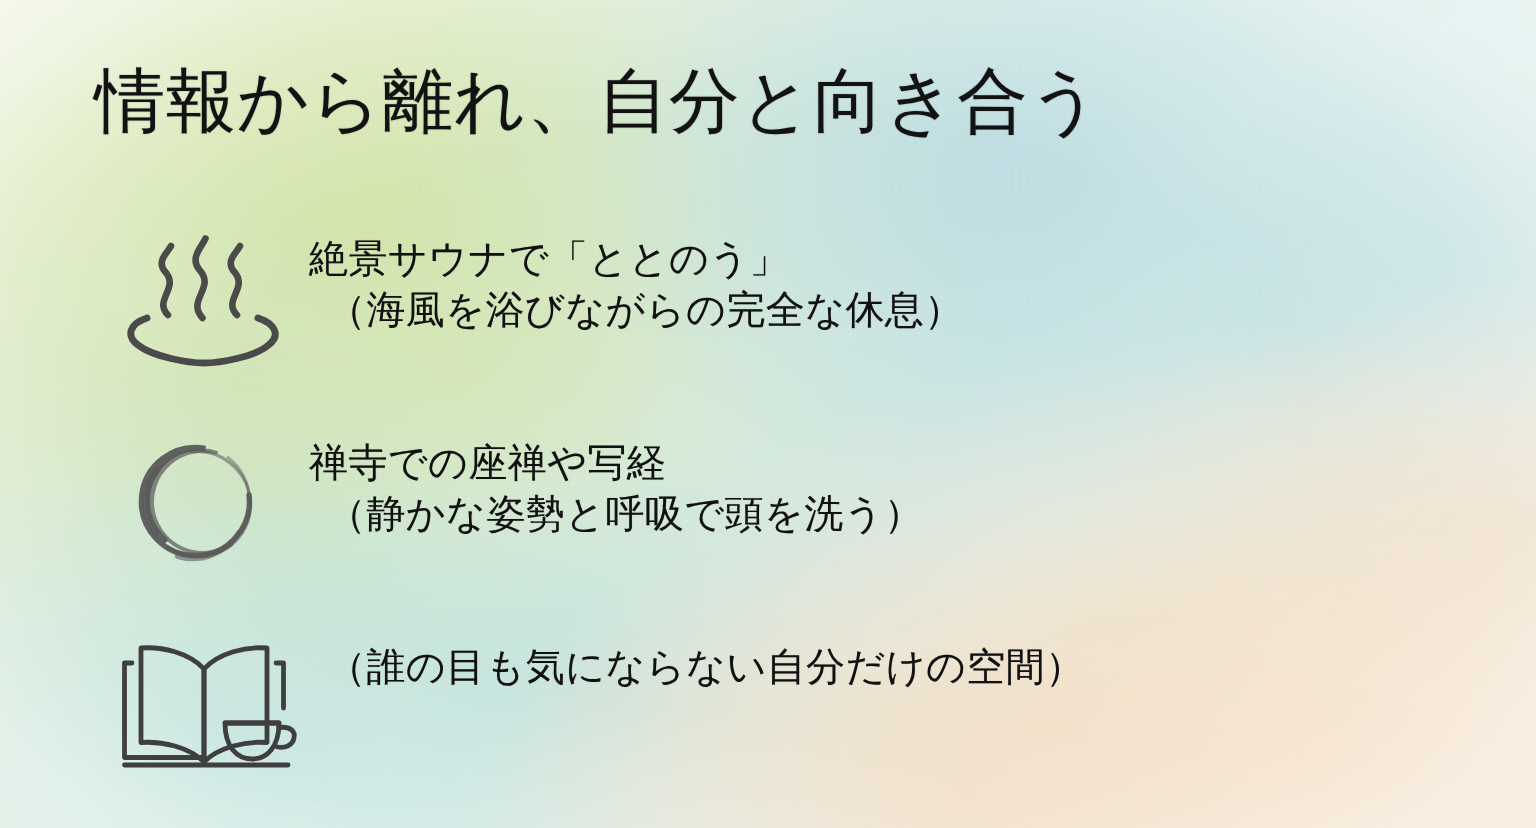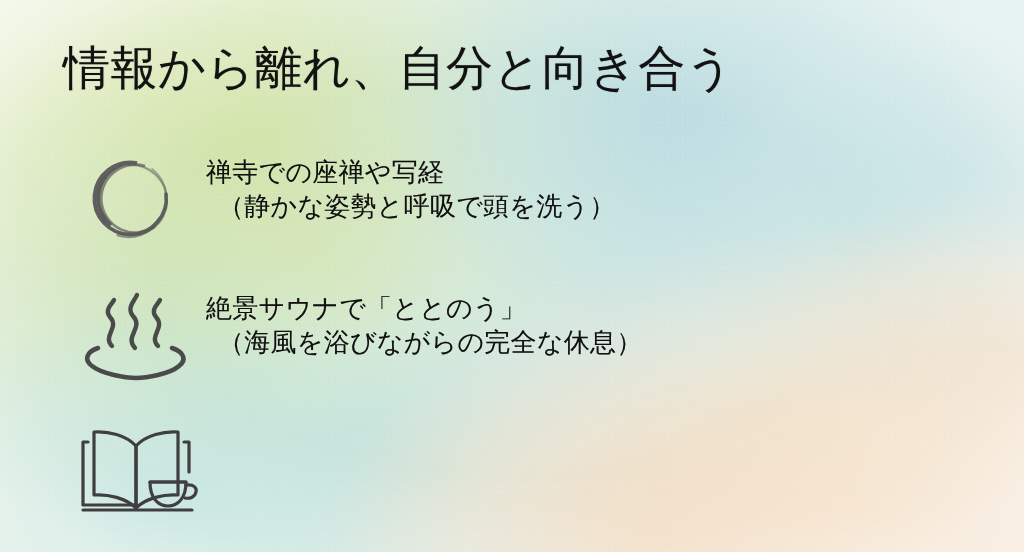--- a/index.html
+++ b/index.html
@@ -234,56 +234,56 @@
   <div class="bg bg-grain"></div>
 
   <div class="content">
 
     <div class="title">情報から離れ、自分と向き合う</div>
 
     <div class="items">
 
       <div class="item">
         <div class="item-icon">
+          <svg class="icon-svg" width="104" height="92" viewBox="0 0 104 92" aria-hidden="true">
+            <g fill="none" stroke="#4a4a4a" stroke-width="4.4" stroke-linecap="round">
+              <path d="M30 56 C20 46 38 38 28 27 C22 20 30 14 32 10"></path>
+              <path d="M53 58 C42 46 62 38 51 26 C44 18 53 10 55 5"></path>
+              <path d="M76 56 C66 46 84 38 74 27 C68 20 76 14 78 10"></path>
+            </g>
+            <path d="M16 58 C4 62 2 70 10 76 C20 84 44 88 54 88 C64 88 88 84 97 76 C105 70 102 62 90 58" fill="none" stroke="#4a4a4a" stroke-width="4.6" stroke-linecap="round"></path>
+          </svg>
+        </div>
+        <div class="item-text">
+          <div class="item-line1">絶景サウナで「ととのう」</div>
+          <div class="item-line2">（海風を浴びながらの完全な休息）</div>
+        </div>
+      </div>
+
+      <div class="item">
+        <div class="item-icon">
           <svg class="icon-svg" width="100" height="100" viewBox="0 0 100 100" aria-hidden="true">
             <g fill="none" stroke="#5a5a5a" stroke-linecap="round">
               <path d="M84 44 A36 36 0 1 1 55 13 A35 35 0 0 0 28 74" stroke-width="3.6" opacity="0.95"></path>
               <path d="M17 52 A35 35 0 0 1 63 16 A34 34 0 1 0 72 77" stroke-width="2.6" opacity="0.7"></path>
               <path d="M30 79 A35 35 0 0 0 85 52 A36 36 0 0 0 46 15" stroke-width="2.2" opacity="0.55"></path>
               <path d="M23 27 A35 35 0 0 0 22 70" stroke-width="4.2" opacity="0.85"></path>
               <path d="M70 19 A35 35 0 0 1 84 48" stroke-width="2.0" opacity="0.45"></path>
               <path d="M36 85 A35 35 0 0 0 77 69" stroke-width="3.0" opacity="0.6"></path>
             </g>
           </svg>
         </div>
         <div class="item-text">
           <div class="item-line1">禅寺での座禅や写経</div>
           <div class="item-line2">（静かな姿勢と呼吸で頭を洗う）</div>
         </div>
       </div>
 
       <div class="item">
         <div class="item-icon">
-          <svg class="icon-svg" width="104" height="92" viewBox="0 0 104 92" aria-hidden="true">
-            <g fill="none" stroke="#4a4a4a" stroke-width="4.4" stroke-linecap="round">
-              <path d="M30 56 C20 46 38 38 28 27 C22 20 30 14 32 10"></path>
-              <path d="M53 58 C42 46 62 38 51 26 C44 18 53 10 55 5"></path>
-              <path d="M76 56 C66 46 84 38 74 27 C68 20 76 14 78 10"></path>
-            </g>
-            <path d="M16 58 C4 62 2 70 10 76 C20 84 44 88 54 88 C64 88 88 84 97 76 C105 70 102 62 90 58" fill="none" stroke="#4a4a4a" stroke-width="4.6" stroke-linecap="round"></path>
-          </svg>
-        </div>
-        <div class="item-text">
-          <div class="item-line1">絶景サウナで「ととのう」</div>
-          <div class="item-line2">（海風を浴びながらの完全な休息）</div>
-        </div>
-      </div>
-
-      <div class="item">
-        <div class="item-icon">
           <svg class="icon-svg" width="116" height="92" viewBox="0 0 116 92" aria-hidden="true">
             <g fill="none" stroke="#3f3f3f" stroke-width="3.2" stroke-linecap="round" stroke-linejoin="round">
 
               <path d="M54 20 C44 9 26 5 12 6 L12 69 C26 68 44 72 54 82 Z"></path>
 
               <path d="M54 20 C64 9 82 5 96 6 L96 69 C82 68 64 72 54 82 Z"></path>
 
               <path d="M6 16 L1 16 L1 79 L54 79"></path>
 
               <path d="M102 16 L107 16 L107 46"></path>
@@ -292,18 +292,19 @@
 
               <path d="M68 56 L104 56 C104 72 96 80 86 80 C76 80 68 72 68 56 Z"></path>
 
               <path d="M68 56 L104 56"></path>
 
               <path d="M104 59 C112 58 115 62 114 66 C113 71 108 73 103 72"></path>
             </g>
           </svg>
         </div>
         <div class="item-text">
+          <div class="item-line2">（誰の目も気にならない自分だけの空間）</div>
         </div>
       </div>
 
     </div>
   </div>
 </div>
 
 </body></html>

